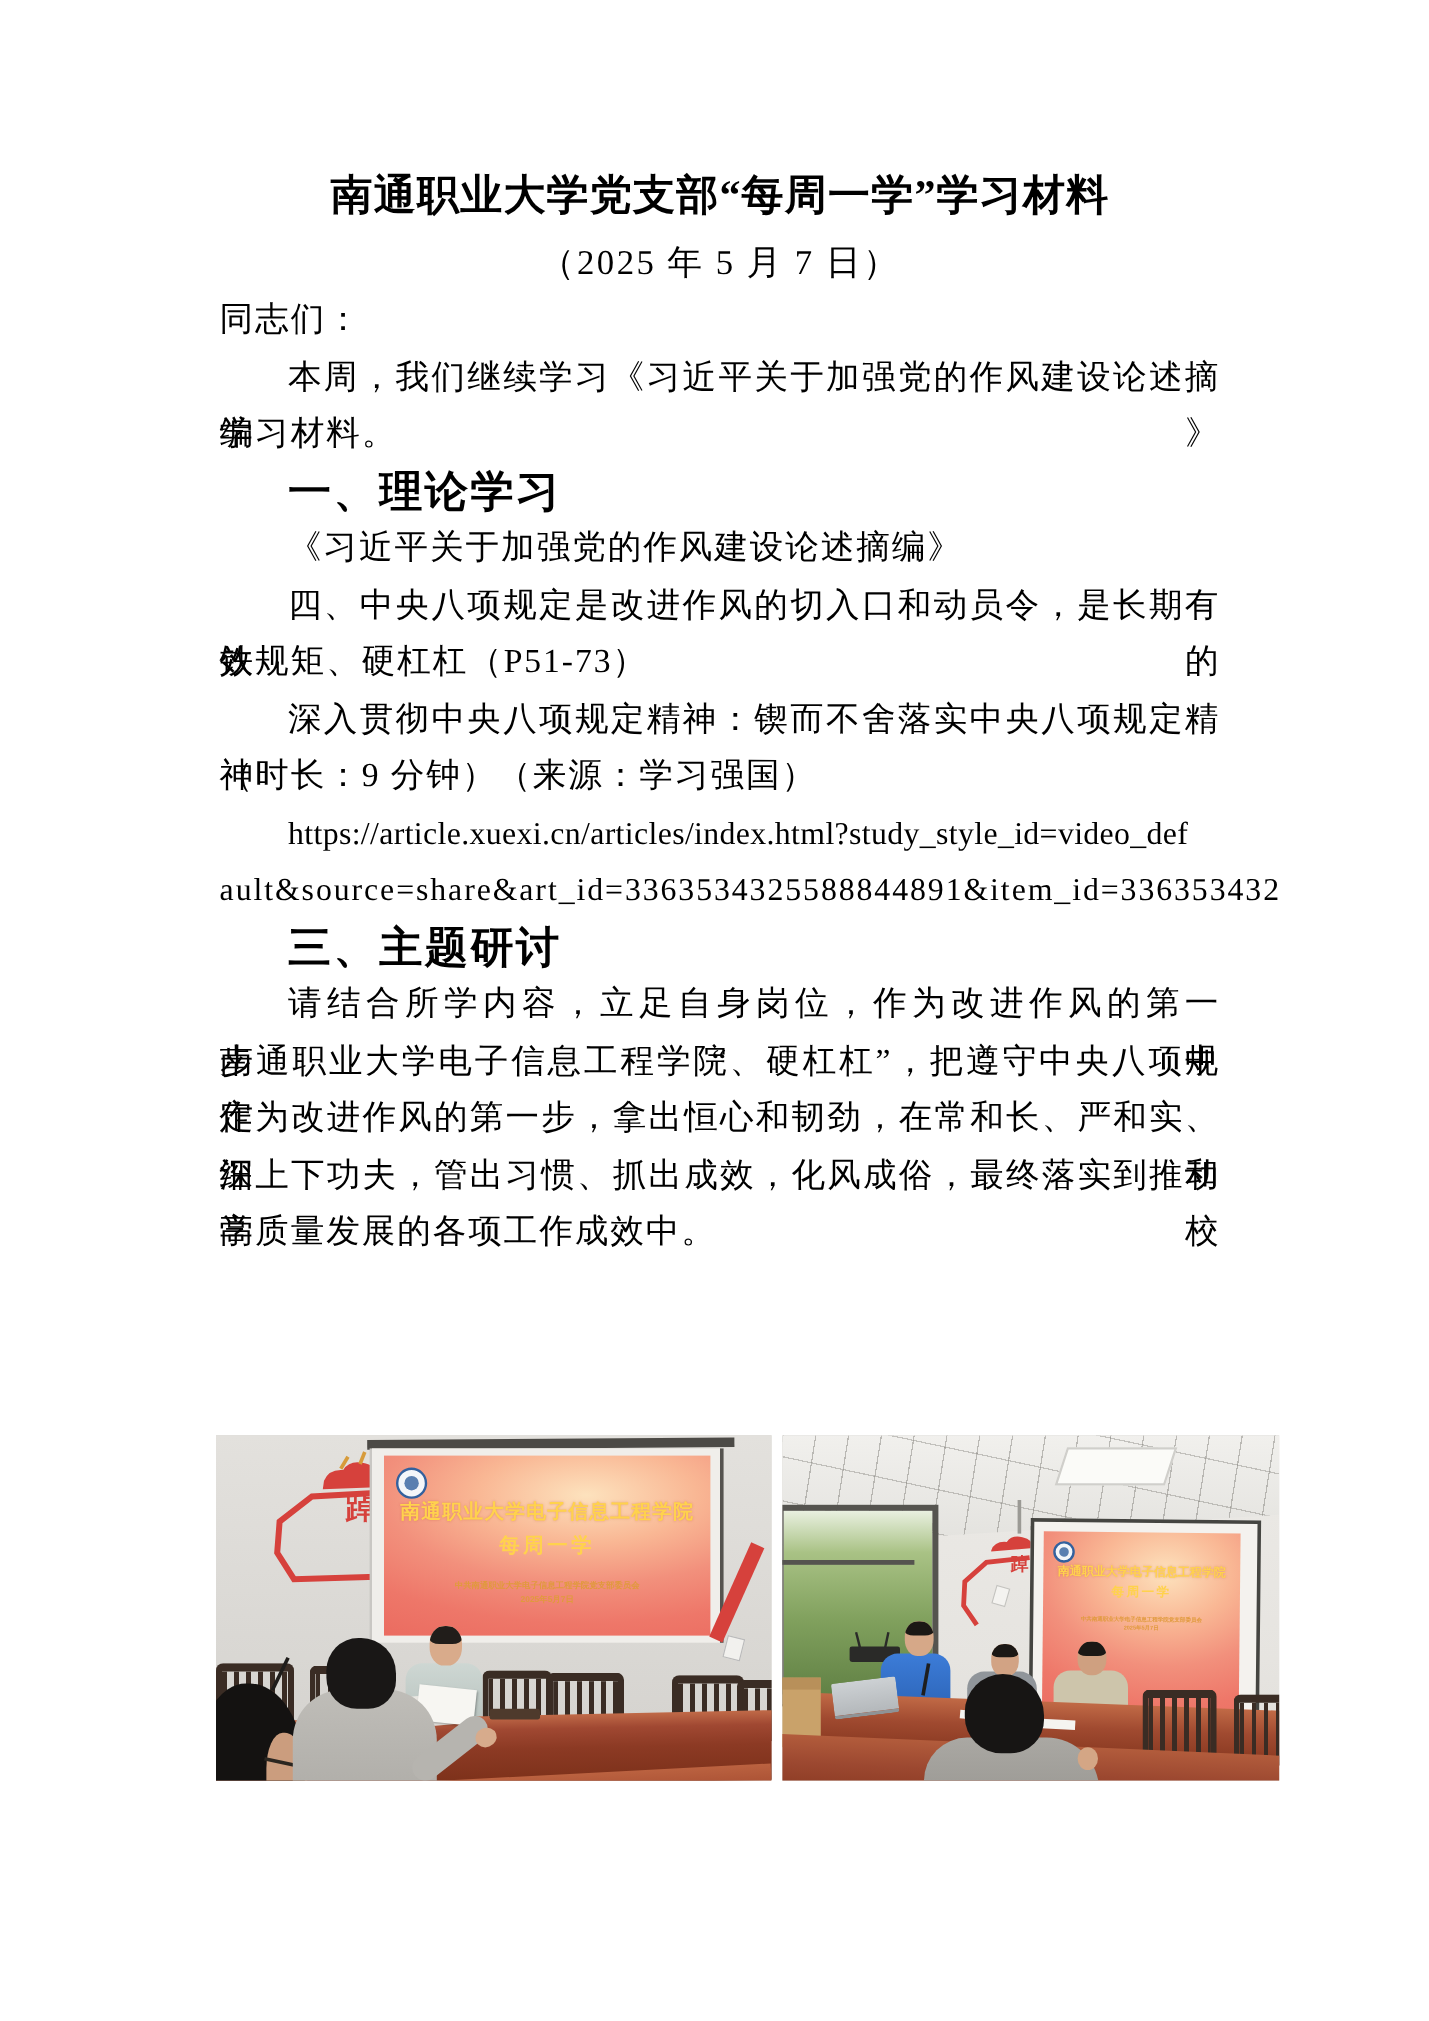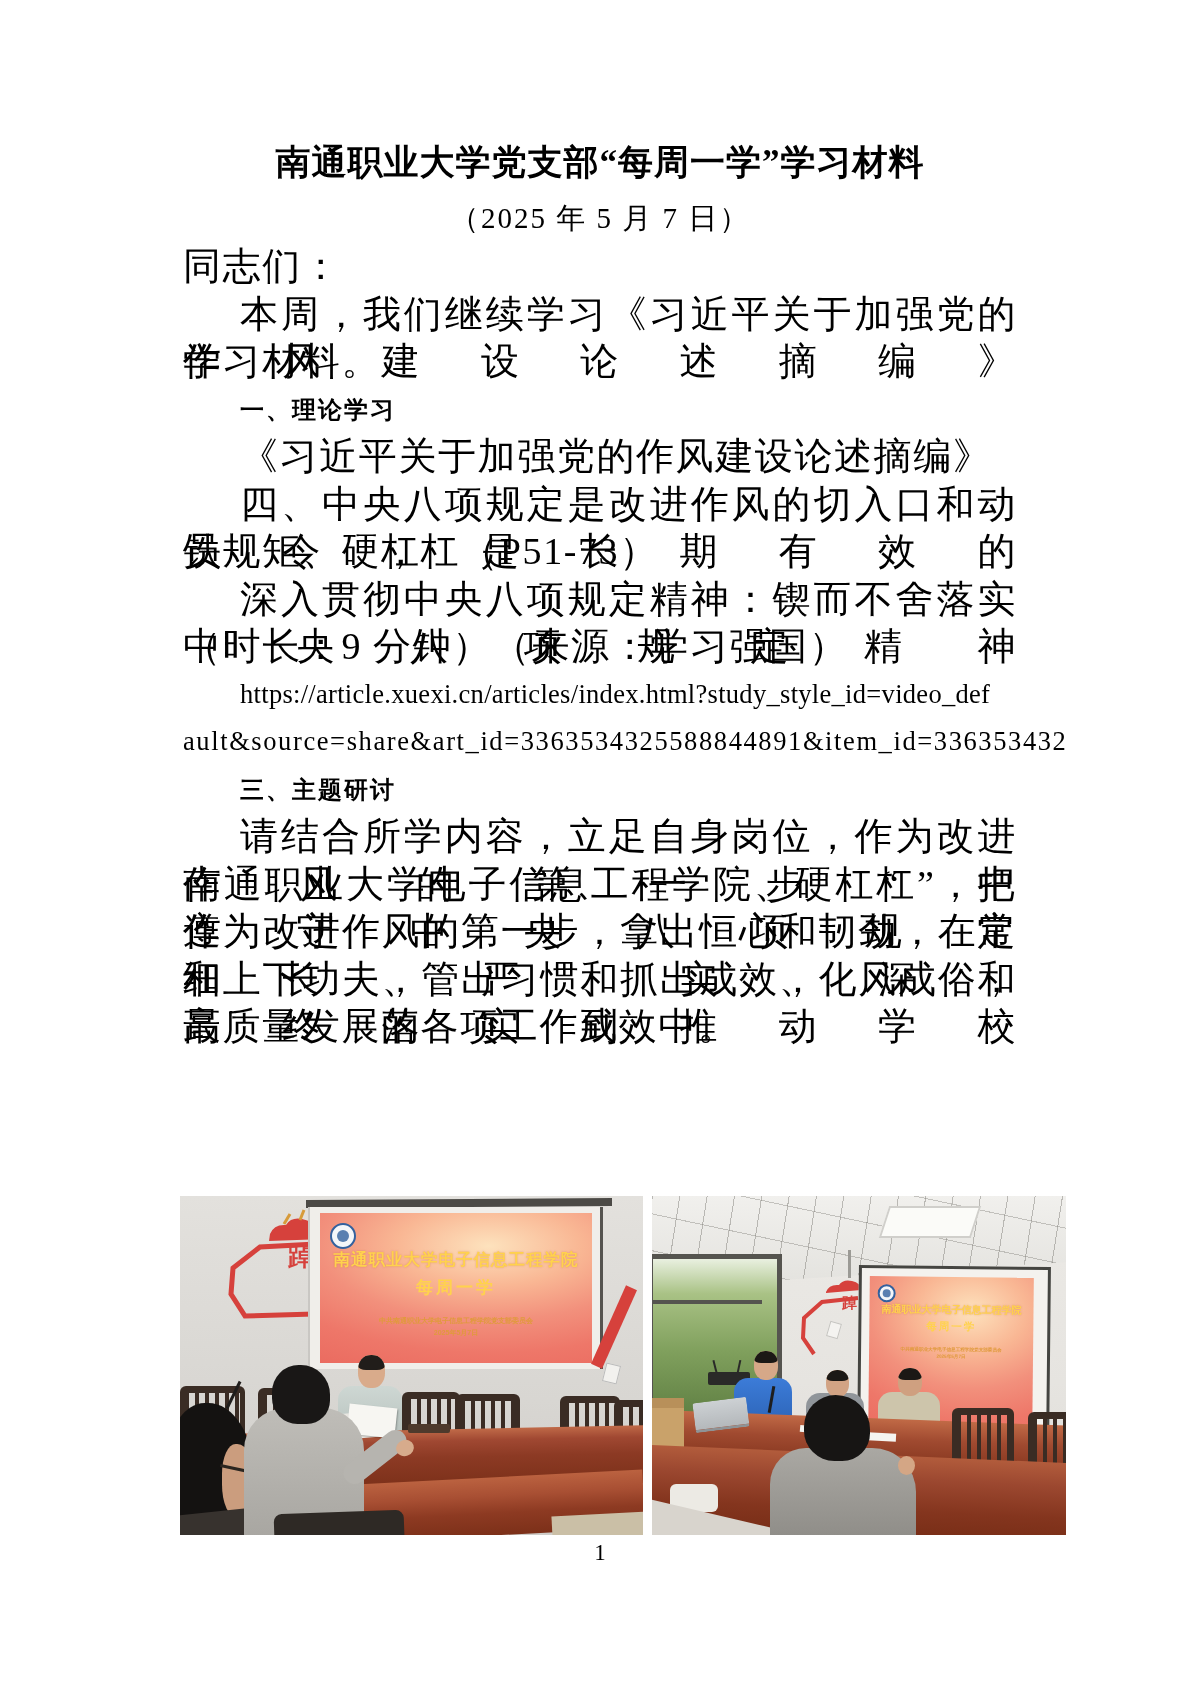--- a/index.html
+++ b/index.html
@@ -1,40 +1,40 @@
 <!DOCTYPE html>
 <html><head>
 <meta charset="utf-8">
 <style>
   html,body { margin:0; padding:0; background:#ffffff; }
   .page {
-    position:relative; width:1191px; height:1684px; margin:0 auto;
+    position:relative; width:1191px; height:1484px; margin:0 auto;
     background:#ffffff; overflow:hidden; color:#000;
     font-family:"Liberation Serif","DejaVu Serif",serif;
   }
 
   
   .doc-title {
     position:absolute; left:183px; top:139px; width:834px;
     text-align:center; font-size:35px; font-weight:700; letter-spacing:1px;
   }
   .doc-date {
     position:absolute; left:183px; top:199px; width:834px;
     text-align:center; font-size:29px; letter-spacing:2px;
   }
   .doc-lines { position:absolute; left:183px; top:243px; width:834px; }
   .line {
-    height:47.5px; line-height:47.5px; font-size:38px; letter-spacing:1.6px;
+    height:47.5px; line-height:47.5px; font-size:28px; letter-spacing:1.6px;
     text-align:justify; text-align-last:left; white-space:nowrap;
   }
   .line.full { white-space:normal; text-align-last:justify; }
   .line.indent { text-indent:57px; }
   .line.heading {
     font-family:"Liberation Sans","DejaVu Sans",sans-serif;
-    font-weight:700; letter-spacing:2px; font-size:24px;
+    font-weight:700; letter-spacing:2px; font-size:36px;
   }
   .line.url { font-size:26.5px; letter-spacing:0.3px; font-family:"Liberation Serif",serif; }
   .line.url.stretch { letter-spacing:1.6px; }
   .page-number {
     position:absolute; left:183px; top:1540px; width:834px;
     text-align:center; font-size:23px;
   }
 
   
   .photo { position:absolute; top:1196px; height:339px; overflow:hidden; background:#d9d7d3; }

